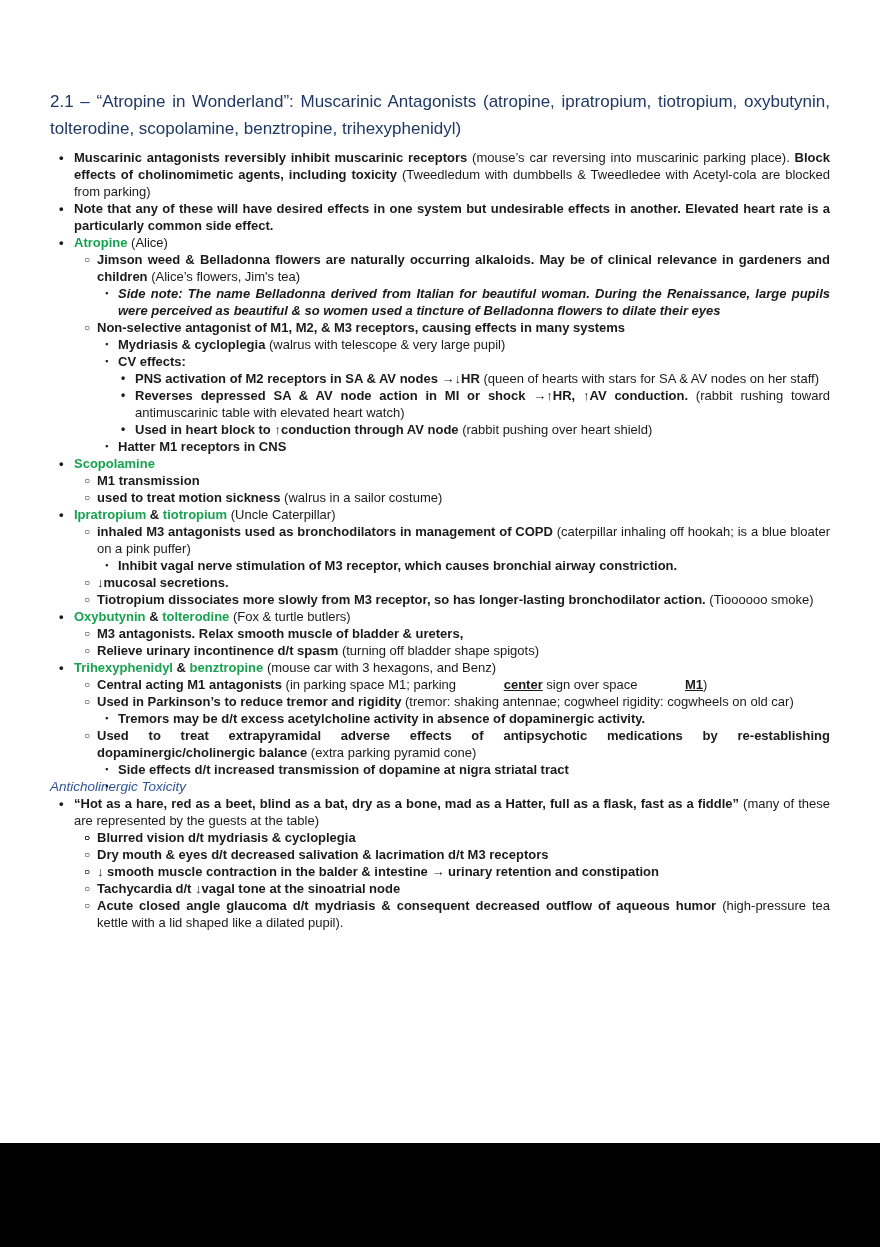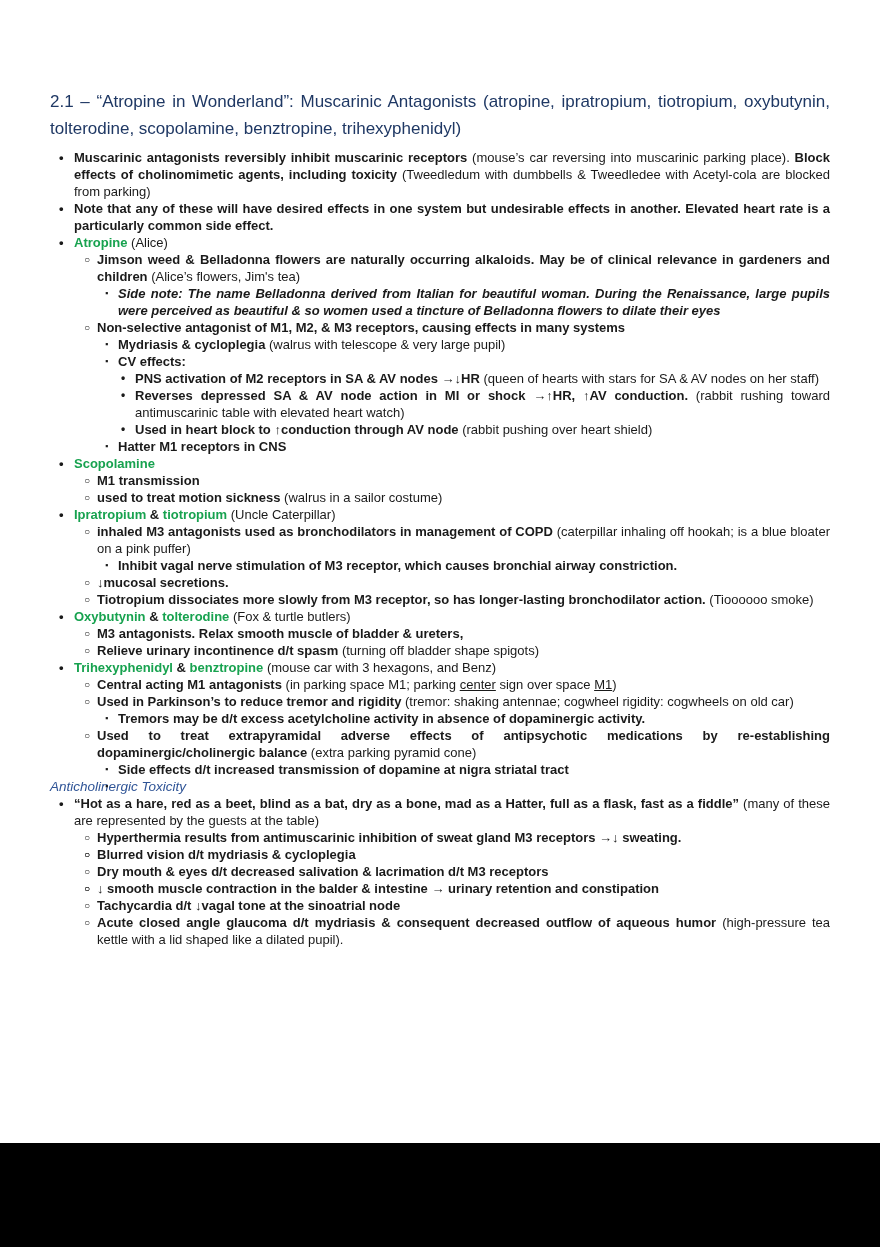--- a/index.html
+++ b/index.html
@@ -23,21 +23,21 @@
   .marker { position:absolute; top:0; font-weight:bold; }
   .lvl1 .marker { left:9px;  }
   .lvl2 .marker { left:34px; font-size:10px; font-weight:normal; }
   .lvl3 .marker { left:55px; font-size:9px; }
   .lvl4 .marker { left:71px; font-size:12px; }
   .heading { color:#2F5496; font-style:italic; font-size:13.5px; line-height:17px; }
   .s-b  { font-weight:bold; }
   .s-n  { font-weight:normal; }
   .s-g  { font-weight:bold; color:#17A24F; }
   .s-bi { font-weight:bold; font-style:italic; }
-  .s-u  { font-weight:normal; text-decoration:underline; }
+  .s-u  { font-weight:bold; text-decoration:underline;margin-left:44px; }
 </style>
 </head>
 <body>
 
 <div class="page">
   <div class="doc">
     <h1 class="title">2.1 – “Atropine in Wonderland”: Muscarinic Antagonists (atropine, ipratropium, tiotropium, oxybutynin, tolterodine, scopolamine, benztropine, trihexyphenidyl)</h1>
     <div>
         <div class="item lvl1"><span class="marker">•</span><span class="s-b">Muscarinic antagonists reversibly inhibit muscarinic receptors </span><span class="s-n">(mouse’s car reversing into muscarinic parking place). </span><span class="s-b">Block effects of cholinomimetic agents, including toxicity </span><span class="s-n">(Tweedledum with dumbbells &amp; Tweedledee with Acetyl-cola are blocked from parking)</span></div>
         <div class="item lvl1"><span class="marker">•</span><span class="s-b">Note that any of these will have desired effects in one system but undesirable effects in another. Elevated heart rate is a particularly common side effect.</span></div>
@@ -64,21 +64,21 @@
         <div class="item lvl2"><span class="marker">○</span><span class="s-b">Relieve urinary incontinence d/t spasm </span><span class="s-n">(turning off bladder shape spigots)</span></div>
         <div class="item lvl1"><span class="marker">•</span><span class="s-g">Trihexyphenidyl</span><span class="s-b"> &amp; </span><span class="s-g">benztropine</span><span class="s-n"> (mouse car with 3 hexagons, and Benz)</span></div>
         <div class="item lvl2"><span class="marker">○</span><span class="s-b">Central acting M1 antagonists </span><span class="s-n">(in parking space M1; parking </span><span class="s-u">center</span><span class="s-n"> sign over space </span><span class="s-u">M1</span><span class="s-n">)</span></div>
         <div class="item lvl2"><span class="marker">○</span><span class="s-b">Used in Parkinson’s to reduce tremor and rigidity </span><span class="s-n">(tremor: shaking antennae; cogwheel rigidity: cogwheels on old car)</span></div>
         <div class="item lvl3"><span class="marker">▪</span><span class="s-b">Tremors may be d/t excess acetylcholine activity in absence of dopaminergic activity.</span></div>
         <div class="item lvl2"><span class="marker">○</span><span class="s-b">Used to treat extrapyramidal adverse effects of antipsychotic medications by re-establishing dopaminergic/cholinergic balance </span><span class="s-n">(extra parking pyramid cone)</span></div>
         <div class="item lvl3"><span class="marker">▪</span><span class="s-b">Side effects d/t increased transmission of dopamine at nigra striatal tract</span></div>
         <div class="item lvl3"><span class="marker">▪</span></div>
         <div class="heading"><span class="s-n">Anticholinergic Toxicity</span></div>
         <div class="item lvl1"><span class="marker">•</span><span class="s-b">“Hot as a hare, red as a beet, blind as a bat, dry as a bone, mad as a Hatter, full as a flask, fast as a fiddle” </span><span class="s-n">(many of these are represented by the guests at the table)</span></div>
-        <div class="item lvl2"><span class="marker">○</span><span class="s-b">Hyperthermia results from antimuscarinic inhibition of sweat gland M3 receptors →↓ sweating.</span></div>
+        <div class="item lvl2"><span class="marker">○</span></div>
         <div class="item lvl2"><span class="marker">○</span></div>
         <div class="item lvl2"><span class="marker">○</span><span class="s-b">Blurred vision d/t mydriasis &amp; cycloplegia</span></div>
         <div class="item lvl2"><span class="marker">○</span><span class="s-b">Dry mouth &amp; eyes d/t decreased salivation &amp; lacrimation d/t M3 receptors</span></div>
         <div class="item lvl2"><span class="marker">○</span></div>
         <div class="item lvl2"><span class="marker">○</span><span class="s-b">↓ smooth muscle contraction in the balder &amp; intestine → urinary retention and constipation</span></div>
         <div class="item lvl2"><span class="marker">○</span><span class="s-b">Tachycardia d/t ↓vagal tone at the sinoatrial node</span></div>
         <div class="item lvl2"><span class="marker">○</span><span class="s-b">Acute closed angle glaucoma d/t mydriasis &amp; consequent decreased outflow of aqueous humor </span><span class="s-n">(high-pressure tea kettle with a lid shaped like a dilated pupil).</span></div>
       </div>
   </div>
   <div class="footer-bar"></div>

